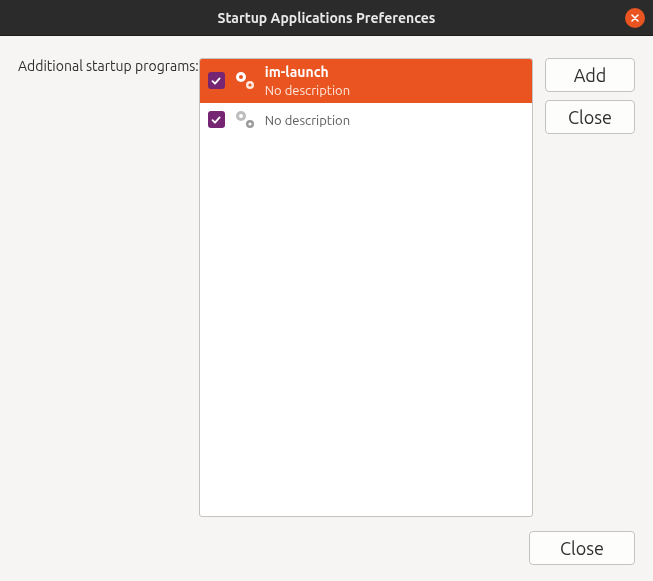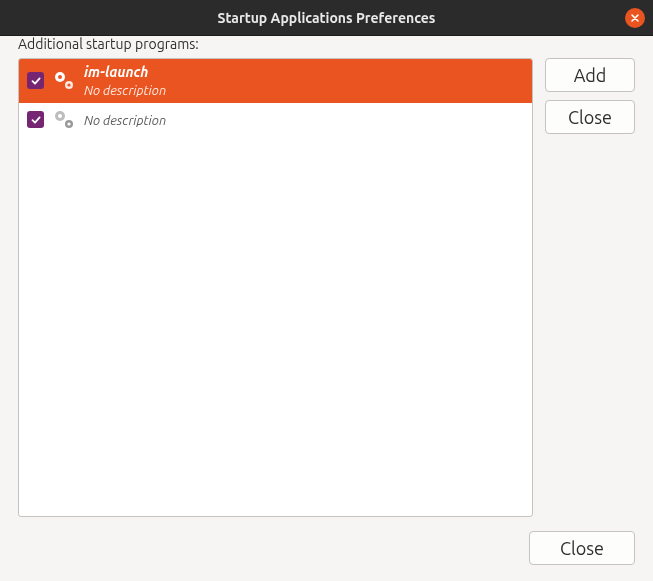--- a/index.html
+++ b/index.html
@@ -37,23 +37,23 @@
   border-radius: 50%;
   background: #e95420;
   display: flex;
   align-items: center;
   justify-content: center;
   cursor: pointer;
 }
 .close-btn svg { display: block; }
 .content {
   flex: 1;
-  padding: 0 18px 0 18px;
-  display: flex;
-  flex-direction: column;
+  padding: 22px 18px 0 18px;
+  display: flex;
+  flex-direction: row;
 }
 .section-label {
   font-size: 14px;
   color: #2e2e2e;
   margin-bottom: 6px;
 }
 .body-row {
   display: flex;
   gap: 12px;
   flex: 1;
@@ -96,21 +96,20 @@
   height: 24px;
   flex-shrink: 0;
   display: flex;
   align-items: center;
   justify-content: center;
 }
 .item-text {
   display: flex;
   flex-direction: column;
   line-height: 1.25;
-  font-style: italic;
 }
 .item-title { font-weight: 700; font-size: 14px; }
 .item-desc { font-size: 13px; color: #5c5c5c; }
 .side-buttons {
   width: 90px;
   display: flex;
   flex-direction: column;
   gap: 8px;
 }
 .btn {

